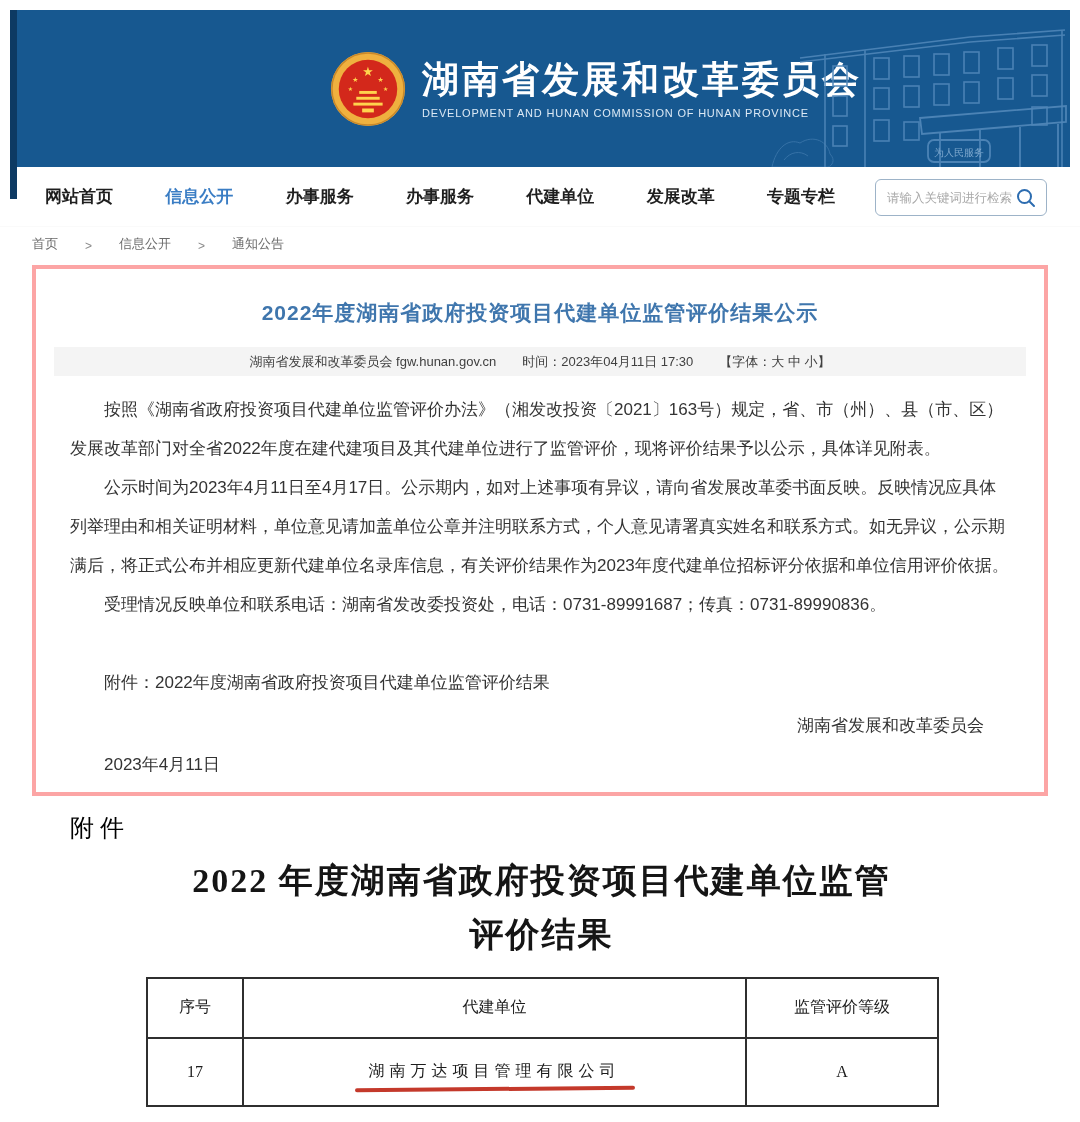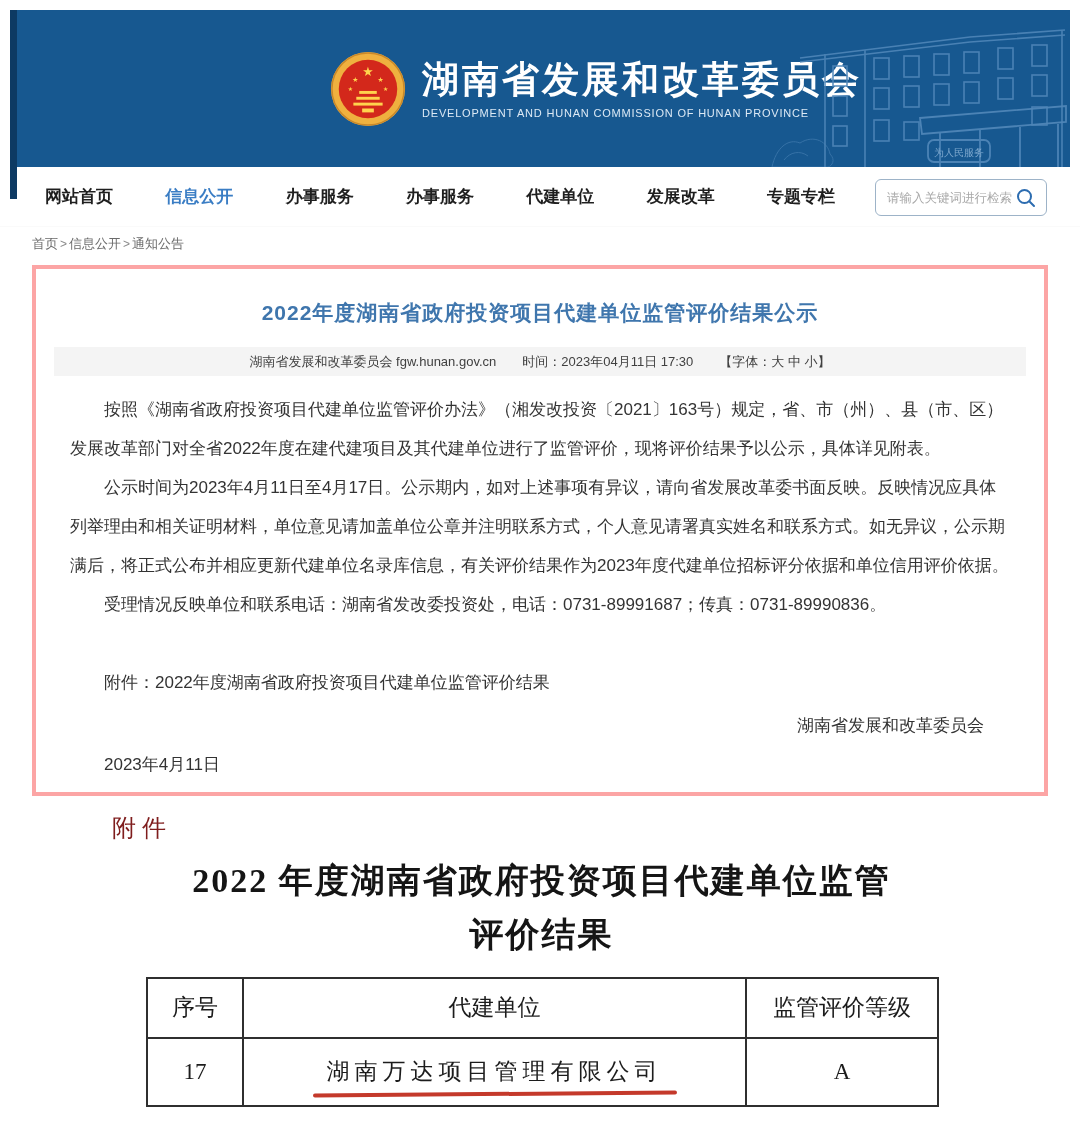--- a/index.html
+++ b/index.html
@@ -20,40 +20,40 @@
   .nav { height:60px; display:flex; align-items:center; padding-left:45px; position:relative; border-bottom:1px solid #fafafa; }
   .nav-items { display:flex; width:790px; justify-content:space-between;gap:36px; }
   .nav-item { font-size:17px; font-weight:bold; color:#1f1f1f; cursor:pointer; white-space:nowrap; }
   .nav-item.active { color:#3a7dc4; }
   .search { position:absolute; right:33px; top:12px; width:172px; height:37px; border:1px solid #9db3c8; border-radius:6px; display:flex; align-items:center; padding:0 9px 0 11px; background:#fff; }
   .search input { border:none; outline:none; flex:1; width:120px; font-size:12.5px; color:#333; font-family:"Liberation Sans",sans-serif; background:transparent; }
   .search input::placeholder { color:#a9a9a9; }
   .search svg { flex:0 0 auto; }
 
   
-  .breadcrumb { padding:8px 7px 12px 32px; font-size:13px; color:#6b6b6b; display:flex; gap:2px; align-items:center; }
+  .breadcrumb { padding:8px 7px 12px 32px; font-size:13px; color:#6b6b6b; display:flex; gap:27px; align-items:flex-end; }
   .crumb { cursor:pointer; }
   .crumb-sep { color:#8a8a8a; font-size:12px; }
 
   
   .article-box { margin:0 32px; border:4px solid #fca5a5; padding-bottom:8px; background:#fff; }
   .article-title { text-align:center; color:#3f76ad; font-size:21px; font-weight:bold; margin:30px 30px 20px 30px; letter-spacing:1px; }
   .meta-bar { margin:0 18px; background:#f4f4f4; height:29px; display:flex; align-items:center; justify-content:center; gap:26px; font-size:13px; color:#404040; }
   .article-body { padding:14px 34px 0 34px; font-size:17px; color:#333; line-height:2.3; }
   .article-body p { text-indent:2em; }
   .attach-line { margin-top:38px; cursor:pointer; }
   .sign-org { text-align:right; padding-right:26px; text-indent:0; margin-top:4px; }
   .sign-date { padding-right:26px; text-indent:0; }
 
   
   .scan { margin-top:16px; font-family:"Liberation Serif","DejaVu Serif",serif; color:#222; }
-  .scan-label { margin-left:112px; font-size:24px; color:#7f1d1d; letter-spacing:6px; }
+  .scan-label { margin-left:70px; font-size:24px; color:#000000; letter-spacing:6px; }
   .scan-title { width:791px; margin:10px 0 0 146px; text-align:center; font-size:34px; font-weight:bold; letter-spacing:2px; line-height:1.6; color:#151515; }
   .scan-table { margin:14px 0 0 146px; width:791px; border-collapse:collapse; table-layout:fixed; }
-  .scan-table td { border:2px solid #2f2f2f; text-align:center; vertical-align:middle; font-size:23px; color:#1c1c1c; }
+  .scan-table td { border:2px solid #2f2f2f; text-align:center; vertical-align:middle; font-size:16px; color:#1c1c1c; }
   .scan-table tr.hdr td { height:60px; }
   .scan-table tr.row td { height:68px; }
   .col-no { width:96px; }
   .col-unit { width:503px; }
   .col-grade { width:192px; }
   .unit-name { display:inline-block; position:relative; letter-spacing:5px; }
   .unit-name::after { content:""; position:absolute; left:-14px; right:-14px; bottom:-8px; height:3.5px; background:#c4392b; border-radius:3px; transform:rotate(-0.5deg); }
   .grade-cell { font-size:24px; }
 </style>
 </head>

